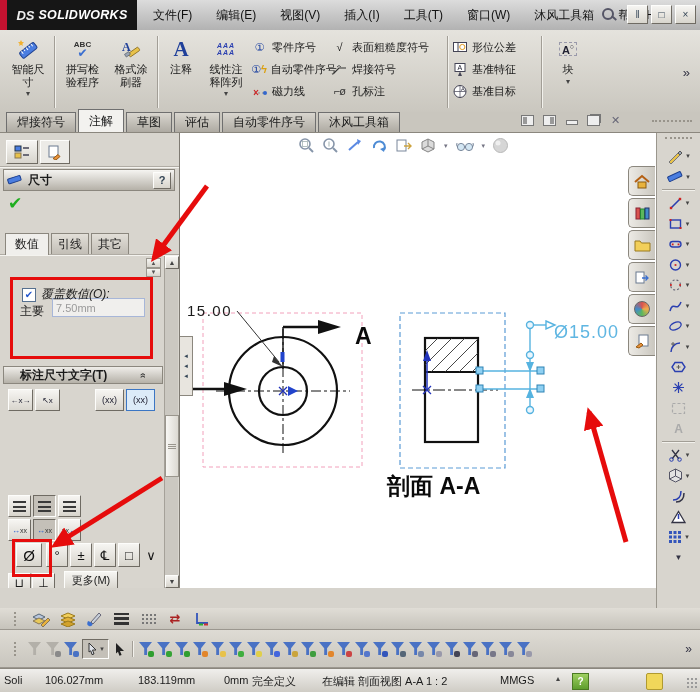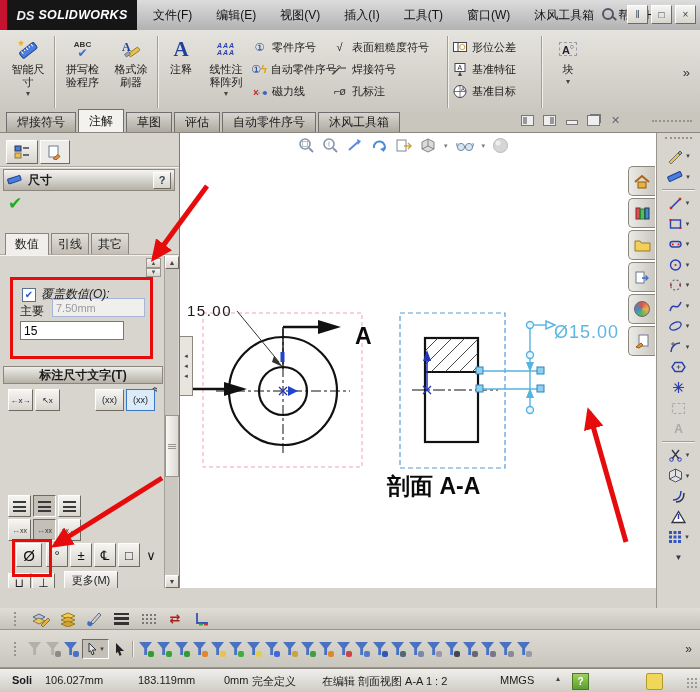--- a/index.html
+++ b/index.html
@@ -74,21 +74,21 @@
   .pm-tab2{top:100px;height:21px;font-size:12px;border:1px solid #8b877e;border-bottom:none;background:linear-gradient(#e2dfd8,#c2beb6);display:flex;align-items:center;justify-content:center;box-sizing:border-box;}
   .pm-tab2.active{background:#f0efec;height:22px;z-index:2;}
   .tol-field{left:52px;top:125px;width:93px;height:19px;background:#f0efed;border:1px solid #a7b6d8;box-sizing:border-box;font-size:11px;color:#9a9a9a;padding:2px 3px;font-family:"Liberation Sans",sans-serif;margin-top:40px;}
   .spin{left:146px;top:125px;width:15px;height:19px;display:flex;flex-direction:column;}
   .spin i{flex:1;font-style:normal;font-size:6px;color:#555;display:flex;align-items:center;justify-content:center;background:linear-gradient(#f6f5f2,#d8d5cd);border:1px solid #9b978f;}
   .cbrow{left:22px;top:153px;display:flex;align-items:center;gap:5px;}
   .cb{width:12px;height:12px;background:#fff;border:1px solid #56708f;display:flex;align-items:center;justify-content:center;font-size:10px;color:#2255cc;font-weight:bold;}
   .cb-label{font-size:12px;font-style:italic;}
   .primary-label{left:20px;top:170px;font-size:12px;}
   .ovr-input{left:20px;top:188px;width:104px;height:19px;border:1px solid #777;background:#fff;font-size:12px;padding:0 3px;box-sizing:border-box;font-family:"Liberation Sans",sans-serif;}
-  .sec-header{left:3px;top:233px;width:160px;height:18px;background:linear-gradient(#efede9,#b5b1a8);border:1px solid #8b877e;box-sizing:border-box;display:flex;align-items:center;padding:0 4px;font-weight:bold;font-size:12px;flex-direction:column;}
+  .sec-header{left:3px;top:233px;width:160px;height:18px;background:linear-gradient(#efede9,#b5b1a8);border:1px solid #8b877e;box-sizing:border-box;display:flex;align-items:center;padding:0 16px;font-weight:bold;font-size:12px;}
   .sec-header .chev{margin-left:auto;transform:rotate(-90deg);font-size:10px;color:#333;}
   .tbt{top:256px;height:22px;font-size:8px;color:#223;}
   .tbt.sel{border:1px solid #3b76c4;background:#dcebf8;}
   .dim-textarea{left:8px;top:280px;width:152px;height:78px;border:1px solid #8b877e;background:#fff;font-size:11px;font-family:"Liberation Sans",sans-serif;resize:none;padding:2px;box-sizing:border-box;}
   .algn{top:362px;width:23px;height:22px;}
   .algn2{top:386px;width:23px;height:22px;font-size:7px;color:#333;}
   .bars{width:13px;height:11px;background:repeating-linear-gradient(#3a3a3a 0 2px,transparent 2px 4.6px);}
   .barr{color:#2a5fd0;font-size:8px;}
   .symb{top:410px;height:24px;font-size:13px;color:#111;}
   .psym{top:440px;width:23px;height:20px;font-size:12px;}
@@ -656,21 +656,20 @@
     <span class="abs spin">
         <i>▲</i>
         <i>▼</i>
       </span>
 
     <div class="abs cbrow">
       <span class="cb">✔</span>
       <span class="cb-label">覆盖数值(O):</span>
     </div>
     <span class="abs primary-label">主要</span>
-    <input class="abs ovr-input" value="15" style="">
 
     <div class="abs sec-header">
       <span>标注尺寸文字(T)</span>
       <span class="chev">»</span>
     </div>
 
     <span class="abs btn3d tbt" style="left:8px;width:25px;">←x→</span>
     <span class="abs btn3d tbt" style="left:35px;width:25px;">↖x</span>
     <span class="abs btn3d tbt" style="left:95px;width:29px;font-size:9px;">(xx)</span>
     <span class="abs btn3d tbt sel" style="left:126px;width:29px;font-size:9px;">(xx)</span>
@@ -848,21 +847,21 @@
     <span class="fn">
         <i style="background:#889"></i>
       </span>
     <span class="fn">
         <i style="background:#99a"></i>
       </span>
     <span class="t2-overflow">»</span>
   </div>
 
   <div class="abs statusbar">
-    <span class="st" style="left:12px;width:36px;overflow:hidden;font-weight:bold;">Soli</span>
+    <span class="st" style="left:4px;width:36px;overflow:hidden;">Soli</span>
     <span class="st" style="left:45px;">106.027mm</span>
     <span class="st" style="left:138px;">183.119mm</span>
     <span class="st" style="left:224px;">0mm</span>
     <span class="st" style="left:252px;">完全定义</span>
     <span class="st" style="left:322px;">在编辑 剖面视图 A-A  1 : 2</span>
     <span class="st" style="left:500px;">MMGS</span>
     <span class="st" style="left:556px;font-size:8px;color:#444;">▴</span>
     <span class="abs helpbtn">?</span>
     <span class="abs tagbtn"></span>
     <span class="abs sizegrip"></span>

